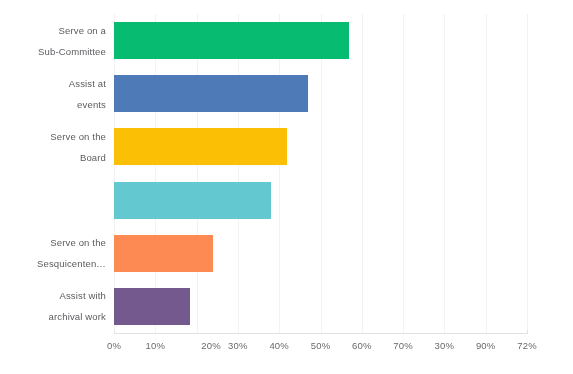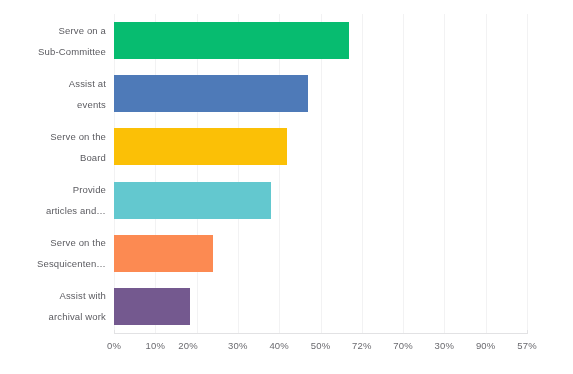--- a/index.html
+++ b/index.html
@@ -168,22 +168,20 @@
         </div>
       </div>
       <div class="row" style="top: 106.333px; height: 53.1667px;">
         <div class="cat-label" style="color: rgb(91, 91, 96);">Serve on the
 Board</div>
         <div class="bar-wrap" style="width: 173.46px;">
           <div class="bar" title="Serve on the Board: 42%" style="background: rgb(251, 192, 6);"></div>
         </div>
       </div>
       <div class="row" style="top: 159.5px; height: 53.1667px;">
-        <div class="cat-label" style="color: rgb(91, 91, 96);">Provide
-articles and…</div>
         <div class="bar-wrap" style="width: 156.94px;">
           <div class="bar" title="Provide articles and…: 38%" style="background: rgb(99, 200, 207);"></div>
         </div>
       </div>
       <div class="row" style="top: 212.667px; height: 53.1667px;">
         <div class="cat-label" style="color: rgb(91, 91, 96);">Serve on the
 Sesquicenten…</div>
         <div class="bar-wrap" style="width: 99.12px;">
           <div class="bar" title="Serve on the Sesquicenten…: 24%" style="background: rgb(252, 138, 82);"></div>
         </div>
@@ -193,24 +191,24 @@
 archival work</div>
         <div class="bar-wrap" style="width: 76.405px;">
           <div class="bar" title="Assist with archival work: 18.5%" style="background: rgb(116, 89, 143);"></div>
         </div>
       </div>
     </div>
 
   <div class="xticks">
       <div class="xtick" style="left: 114px; color: rgb(106, 106, 111);">0%</div>
       <div class="xtick" style="left: 155.3px; color: rgb(106, 106, 111);">10%</div>
-      <div class="xtick" style="left: 188px; color: rgb(106, 106, 111);">20%</div>
+      <div class="xtick" style="left: 211px; color: rgb(106, 106, 111);">20%</div>
       <div class="xtick" style="left: 237.9px; color: rgb(106, 106, 111);">30%</div>
       <div class="xtick" style="left: 279.2px; color: rgb(106, 106, 111);">40%</div>
       <div class="xtick" style="left: 320.5px; color: rgb(106, 106, 111);">50%</div>
-      <div class="xtick" style="left: 361.8px; color: rgb(106, 106, 111);">72%</div>
+      <div class="xtick" style="left: 361.8px; color: rgb(106, 106, 111);">60%</div>
       <div class="xtick" style="left: 403.1px; color: rgb(106, 106, 111);">70%</div>
       <div class="xtick" style="left: 444.4px; color: rgb(106, 106, 111);">30%</div>
       <div class="xtick" style="left: 485.7px; color: rgb(106, 106, 111);">90%</div>
-      <div class="xtick" style="left: 527px; color: rgb(106, 106, 111);">57%</div>
+      <div class="xtick" style="left: 527px; color: rgb(106, 106, 111);">72%</div>
     </div>
 
 </div>
 
 </body></html>

